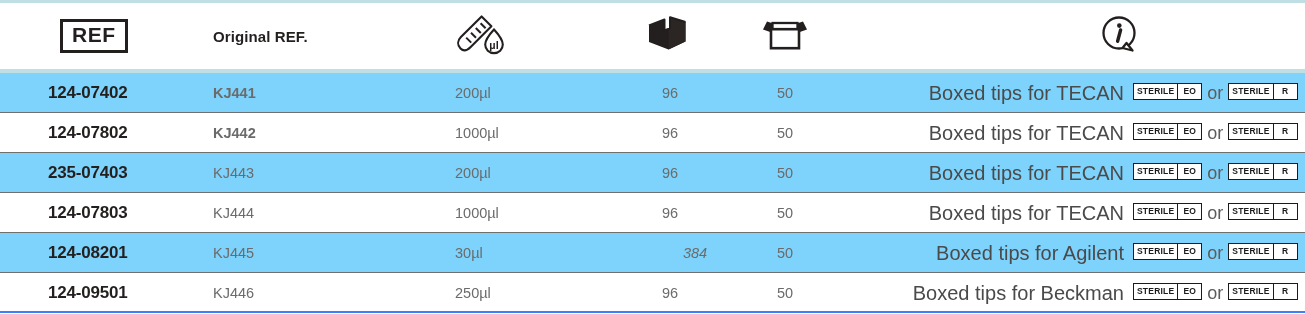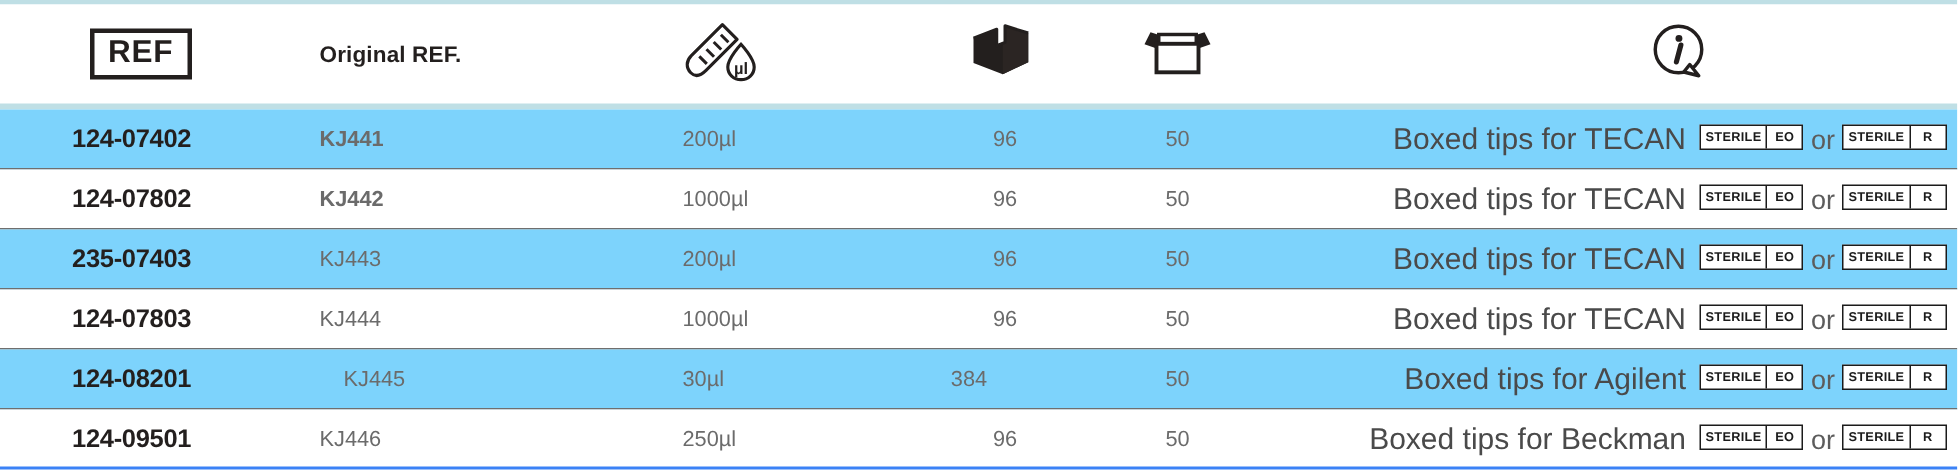--- a/index.html
+++ b/index.html
@@ -311,23 +311,23 @@
           <div class="badge">
             <span class="seg main">STERILE</span>
             <span class="seg code">R</span>
           </div>
         </div>
       </div>
     </div>
 
     <div class="trow alt">
       <div class="cell c-ref" style="left:48px;">124-08201</div>
-      <div class="cell c-plain" style="left:229px;">KJ445</div>
+      <div class="cell c-plain" style="left:213px;">KJ445</div>
       <div class="cell c-plain" style="left:455px;">30µl</div>
-      <div class="cell c-plain center" style="left:604px; width:84px;">384</div>
+      <div class="cell c-plain center" style="left:653px; width:84px;font-style:italic;">384</div>
       <div class="cell c-plain center" style="left:743px; width:84px;">50</div>
       <div class="cell c-desc right" style="left:870px; width:254px;">Boxed tips for Agilent</div>
       <div class="cell" style="left:1133px;">
         <div class="badges">
           <div class="badge">
             <span class="seg main">STERILE</span>
             <span class="seg code">EO</span>
           </div>
           <span class="badge-or">or</span>
           <div class="badge">

